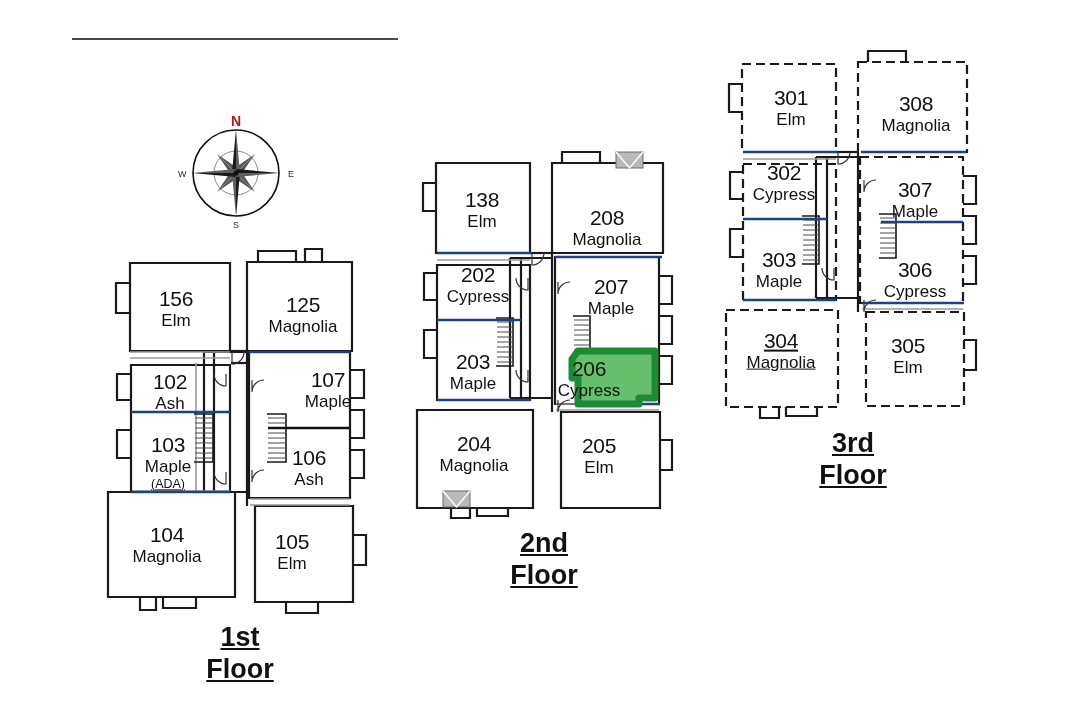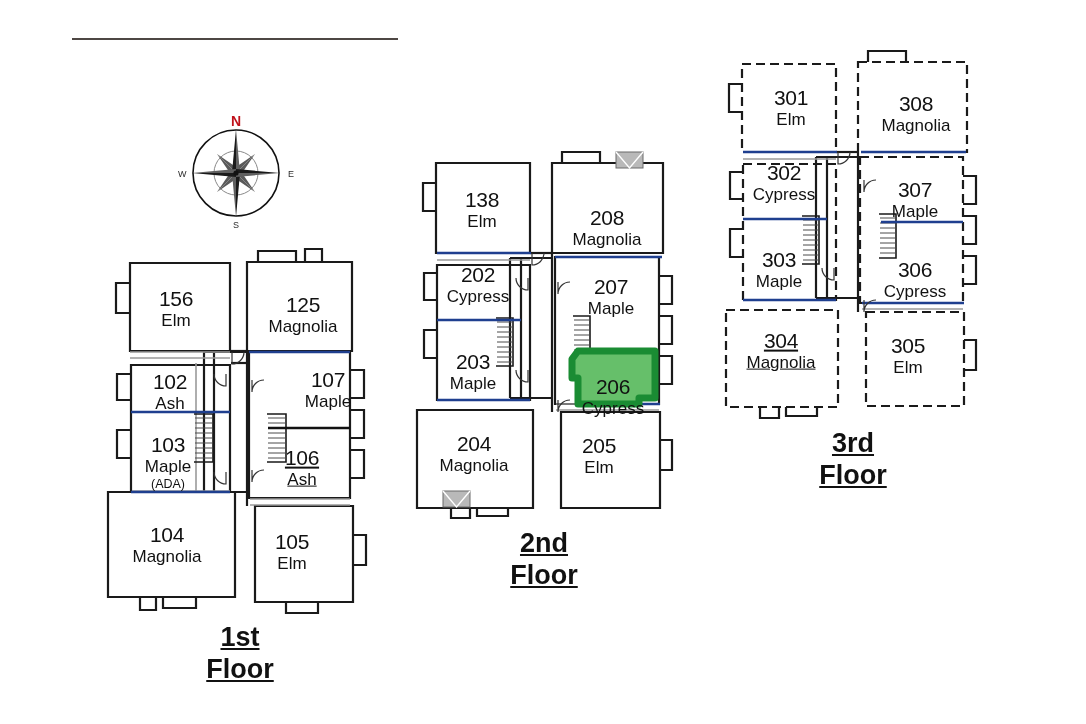--- a/index.html
+++ b/index.html
@@ -104,20 +104,21 @@
   .unit-label .unit-plan {
     display: block;
     font-size: 17px;
     line-height: 1.16;
     margin-top: 1px;
   }
   .unit-label .unit-extra {
     display: block;
     font-size: 12.5px;
     line-height: 1.16;
+    text-decoration: underline;
   }
 </style>
 </head>
 <body>
 
 <div id="title-block">
   <div id="title-rule"></div>
 </div>
 
 <div id="compass">
@@ -397,29 +398,29 @@
   <div class="floor-caption" style="left:793px; top:428px; width:120px;">3rd
 Floor</div>
 </div>
 
 <div id="unit-label-layer" style="position:absolute; left:0; top:0; width:1086px; height:724px;">
     <div class="unit-label" style="left: 176px; top: 309px;"><span class="unit-num">156</span><span class="unit-plan">Elm</span></div>
     <div class="unit-label" style="left: 170px; top: 392px;"><span class="unit-num">102</span><span class="unit-plan">Ash</span></div>
     <div class="unit-label" style="left: 168px; top: 463px;"><span class="unit-num">103</span><span class="unit-plan">Maple</span><span class="unit-extra">(ADA)</span></div>
     <div class="unit-label" style="left: 167px; top: 545px;"><span class="unit-num">104</span><span class="unit-plan">Magnolia</span></div>
     <div class="unit-label" style="left: 292px; top: 552px;"><span class="unit-num">105</span><span class="unit-plan">Elm</span></div>
-    <div class="unit-label" style="left: 302px; top: 468px; text-decoration: underline;"><span class="unit-num">106</span><span class="unit-plan">Ash</span></div>
+    <div class="unit-label" style="left: 309px; top: 468px;"><span class="unit-num">106</span><span class="unit-plan">Ash</span></div>
     <div class="unit-label" style="left: 303px; top: 390px; margin-left: 25px;"><span class="unit-num">107</span><span class="unit-plan">Maple</span></div>
     <div class="unit-label" style="left: 303px; top: 315px;"><span class="unit-num">125</span><span class="unit-plan">Magnolia</span></div>
     <div class="unit-label" style="left: 482px; top: 210px;"><span class="unit-num">138</span><span class="unit-plan">Elm</span></div>
     <div class="unit-label" style="left: 478px; top: 285px;"><span class="unit-num">202</span><span class="unit-plan">Cypress</span></div>
     <div class="unit-label" style="left: 473px; top: 372px;"><span class="unit-num">203</span><span class="unit-plan">Maple</span></div>
     <div class="unit-label" style="left: 474px; top: 454px;"><span class="unit-num">204</span><span class="unit-plan">Magnolia</span></div>
     <div class="unit-label" style="left: 599px; top: 456px;"><span class="unit-num">205</span><span class="unit-plan">Elm</span></div>
-    <div class="unit-label" style="left: 613px; top: 379px; margin-top: 18px;"><span class="unit-num">206</span><span class="unit-plan">Cypress</span></div>
+    <div class="unit-label" style="left: 589px; top: 379px;"><span class="unit-num">206</span><span class="unit-plan">Cypress</span></div>
     <div class="unit-label" style="left: 611px; top: 297px;"><span class="unit-num">207</span><span class="unit-plan">Maple</span></div>
     <div class="unit-label" style="left: 607px; top: 228px;"><span class="unit-num">208</span><span class="unit-plan">Magnolia</span></div>
     <div class="unit-label" style="left: 791px; top: 108px;"><span class="unit-num">301</span><span class="unit-plan">Elm</span></div>
     <div class="unit-label" style="left: 784px; top: 183px;"><span class="unit-num">302</span><span class="unit-plan">Cypress</span></div>
     <div class="unit-label" style="left: 779px; top: 270px;"><span class="unit-num">303</span><span class="unit-plan">Maple</span></div>
     <div class="unit-label" style="left: 781px; top: 351px; text-decoration: underline;"><span class="unit-num">304</span><span class="unit-plan">Magnolia</span></div>
     <div class="unit-label" style="left: 908px; top: 356px;"><span class="unit-num">305</span><span class="unit-plan">Elm</span></div>
     <div class="unit-label" style="left: 915px; top: 280px;"><span class="unit-num">306</span><span class="unit-plan">Cypress</span></div>
     <div class="unit-label" style="left: 915px; top: 200px;"><span class="unit-num">307</span><span class="unit-plan">Maple</span></div>
     <div class="unit-label" style="left: 916px; top: 114px;"><span class="unit-num">308</span><span class="unit-plan">Magnolia</span></div>

